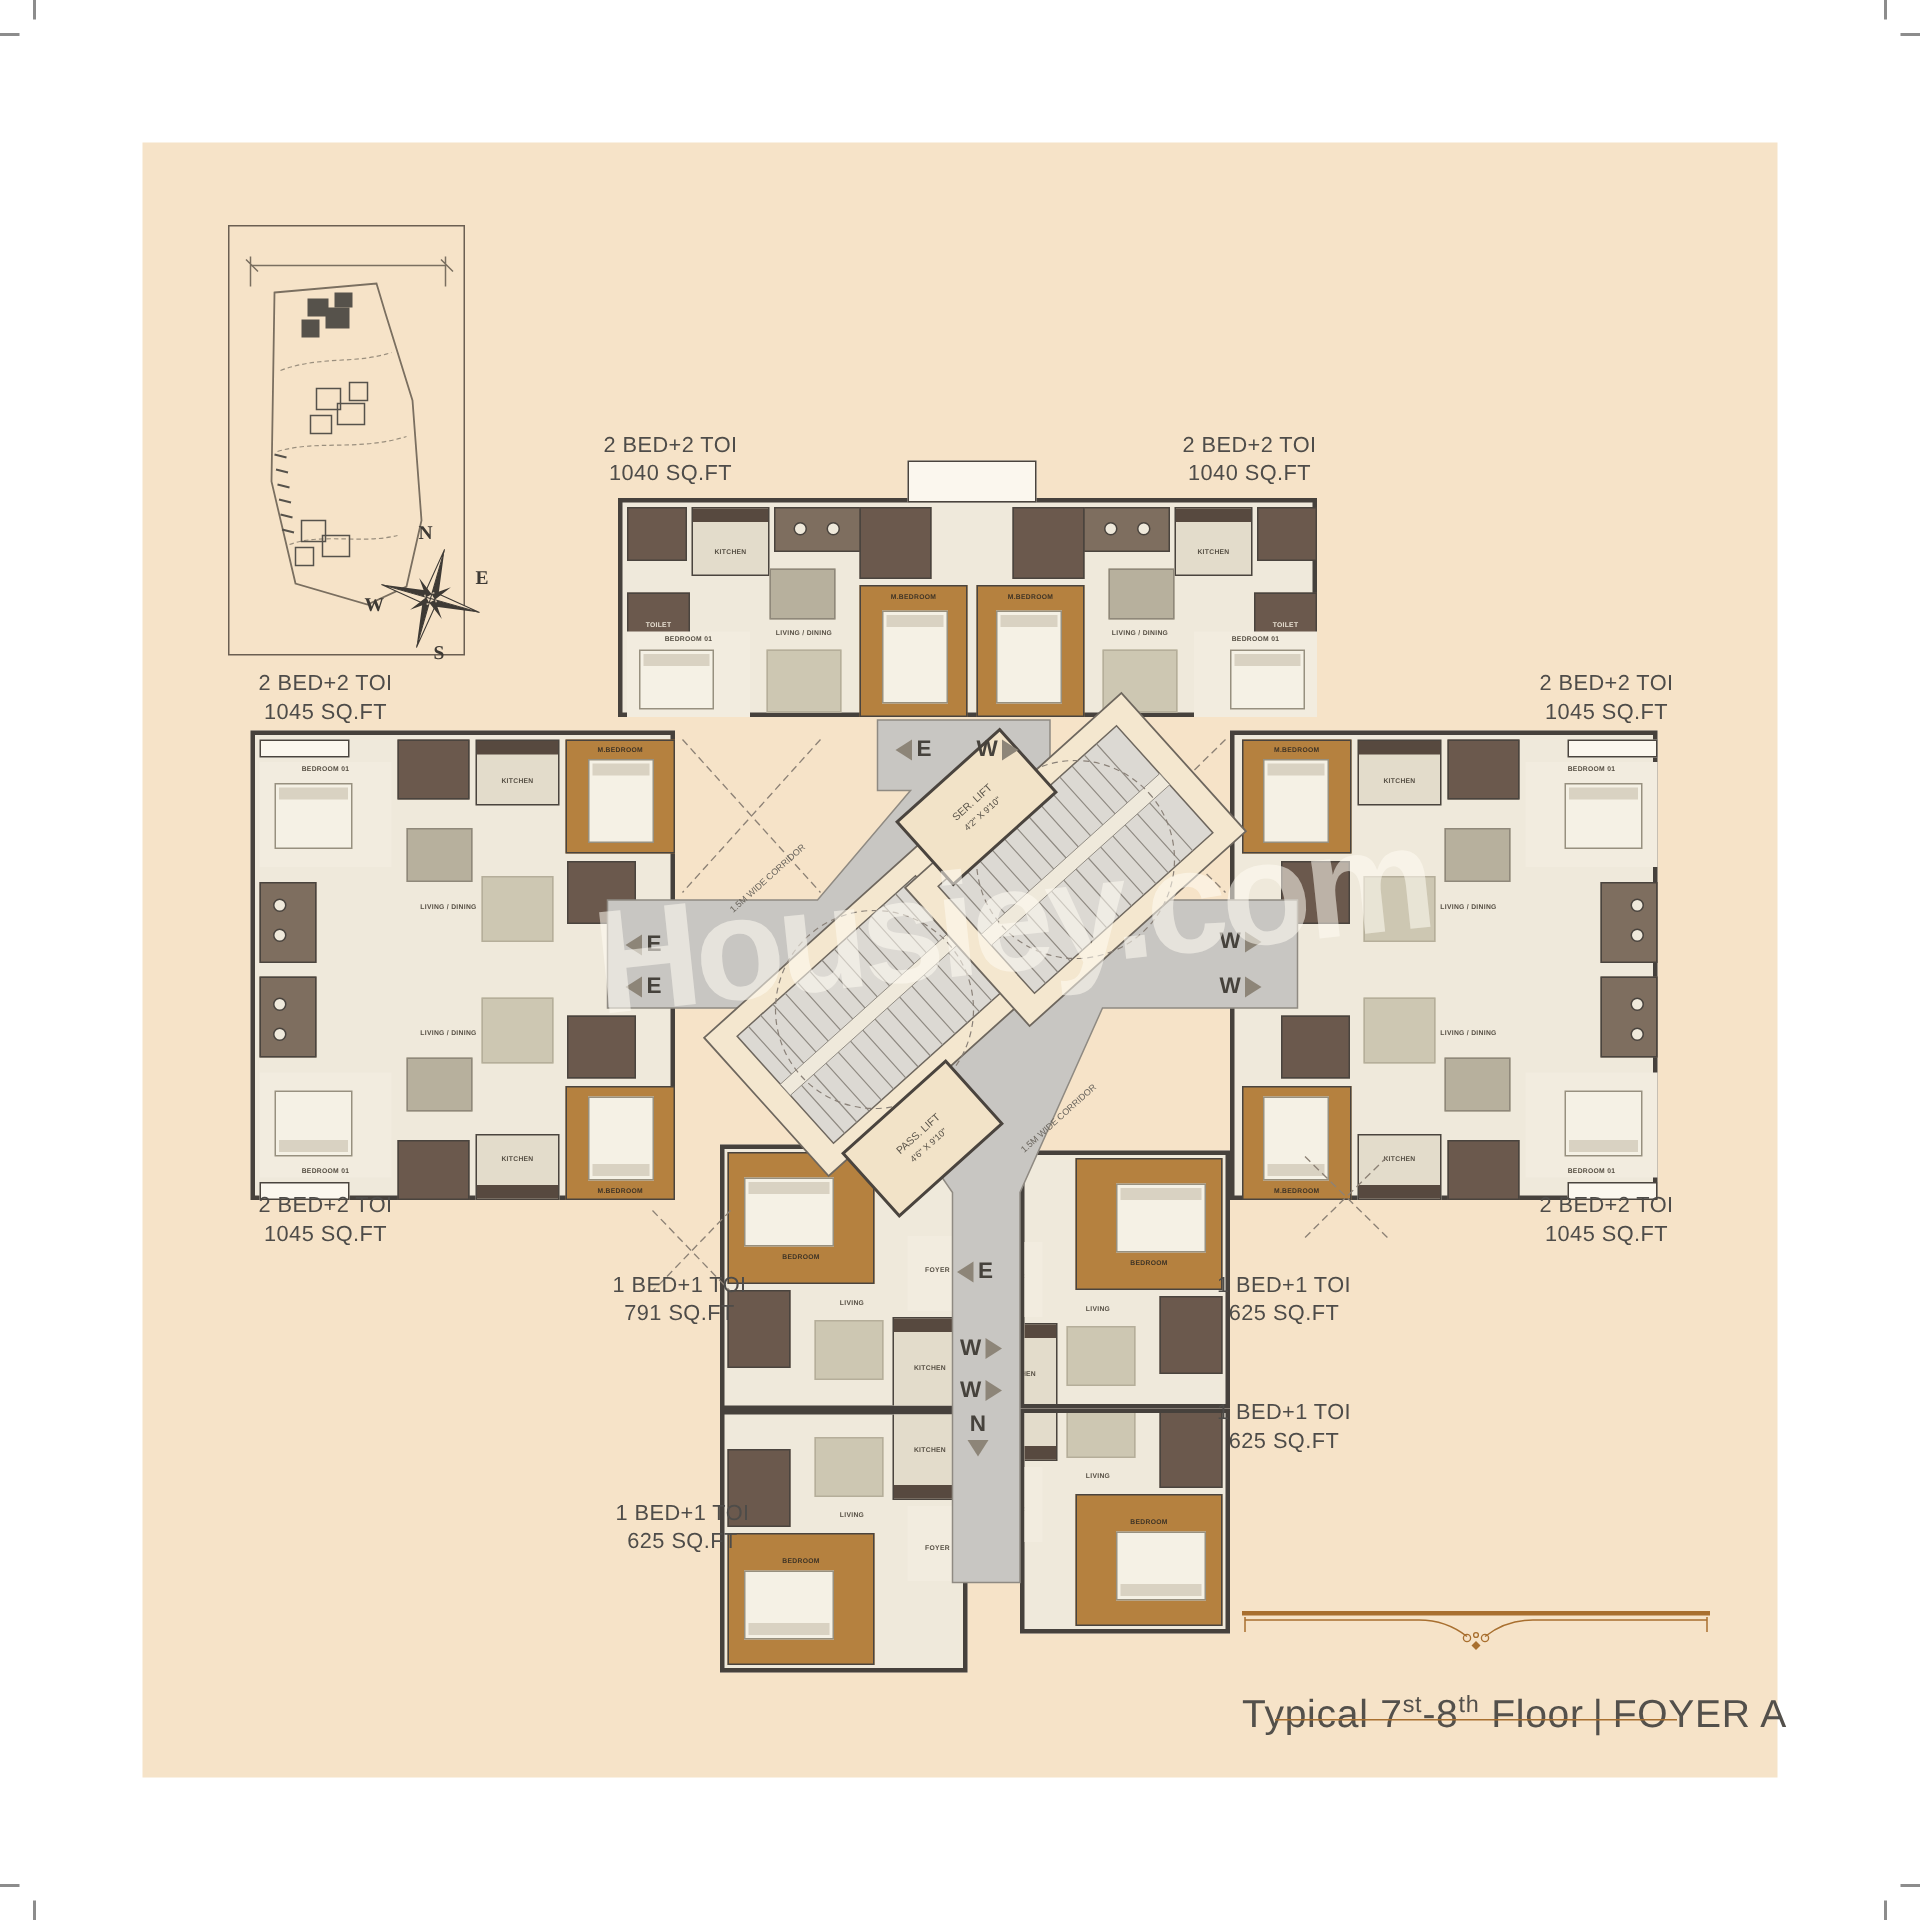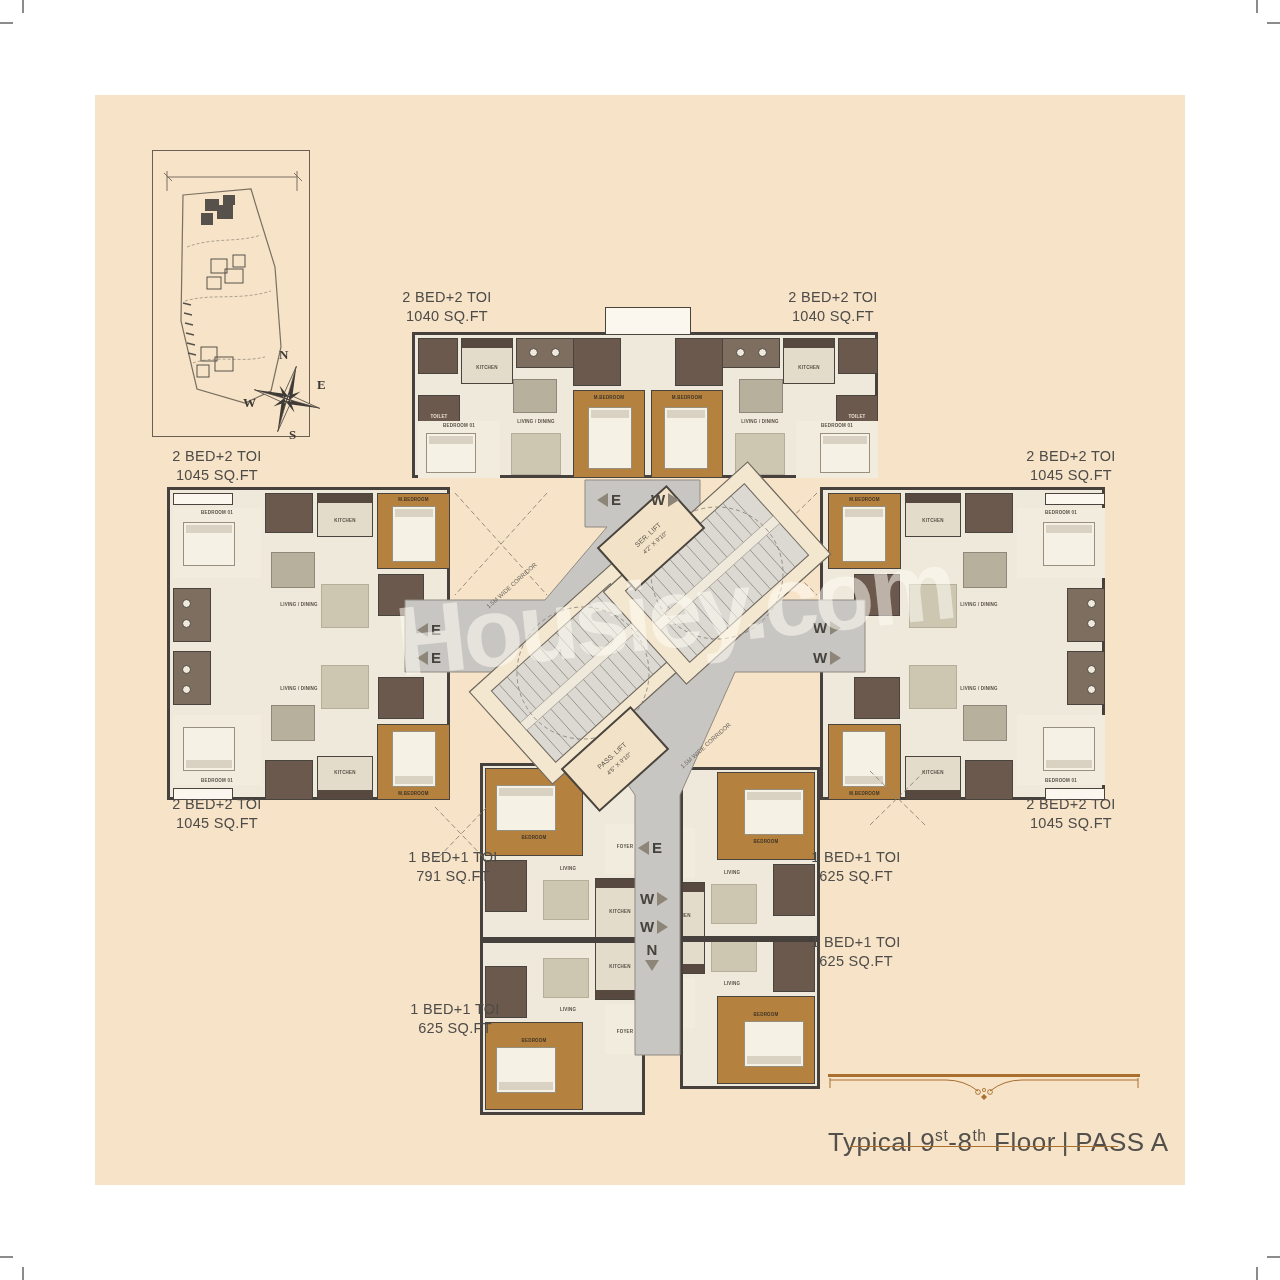--- a/index.html
+++ b/index.html
@@ -504,19 +504,19 @@
       <div class="trule"></div>
       <svg width="312" height="24" viewBox="0 0 312 24" style="display:block">
         <path d="M2,1 V11 M310,1 V11 M2,3 H118 M194,3 H310" stroke="#a86f2f" stroke-width="1" fill="none"></path>
         <path d="M118,3 Q136,3 150,14 M194,3 Q176,3 162,14" stroke="#a86f2f" stroke-width="1" fill="none"></path>
         <circle cx="150" cy="15" r="2.4" fill="none" stroke="#a86f2f" stroke-width=".9"></circle>
         <circle cx="162" cy="15" r="2.4" fill="none" stroke="#a86f2f" stroke-width=".9"></circle>
         <circle cx="156" cy="13" r="1.6" fill="none" stroke="#a86f2f" stroke-width=".9"></circle>
         <path d="M156,17 L159,20 L156,23 L153,20 Z" fill="#a86f2f"></path>
       </svg>
       <div class="ttext">
-        <span>Typical 9</span><span class="sup">st</span><span>-8</span><span class="sup">th</span><span> Floor</span><span class="sep">|</span><span>PASS A</span>
+        <span>Typical 7</span><span class="sup">st</span><span>-8</span><span class="sup">th</span><span> Floor</span><span class="sep">|</span><span>FOYER A</span>
       </div>
       <div class="tbottom"></div>
     </div>
 
   </div>
 </div>
 
 </body></html>

